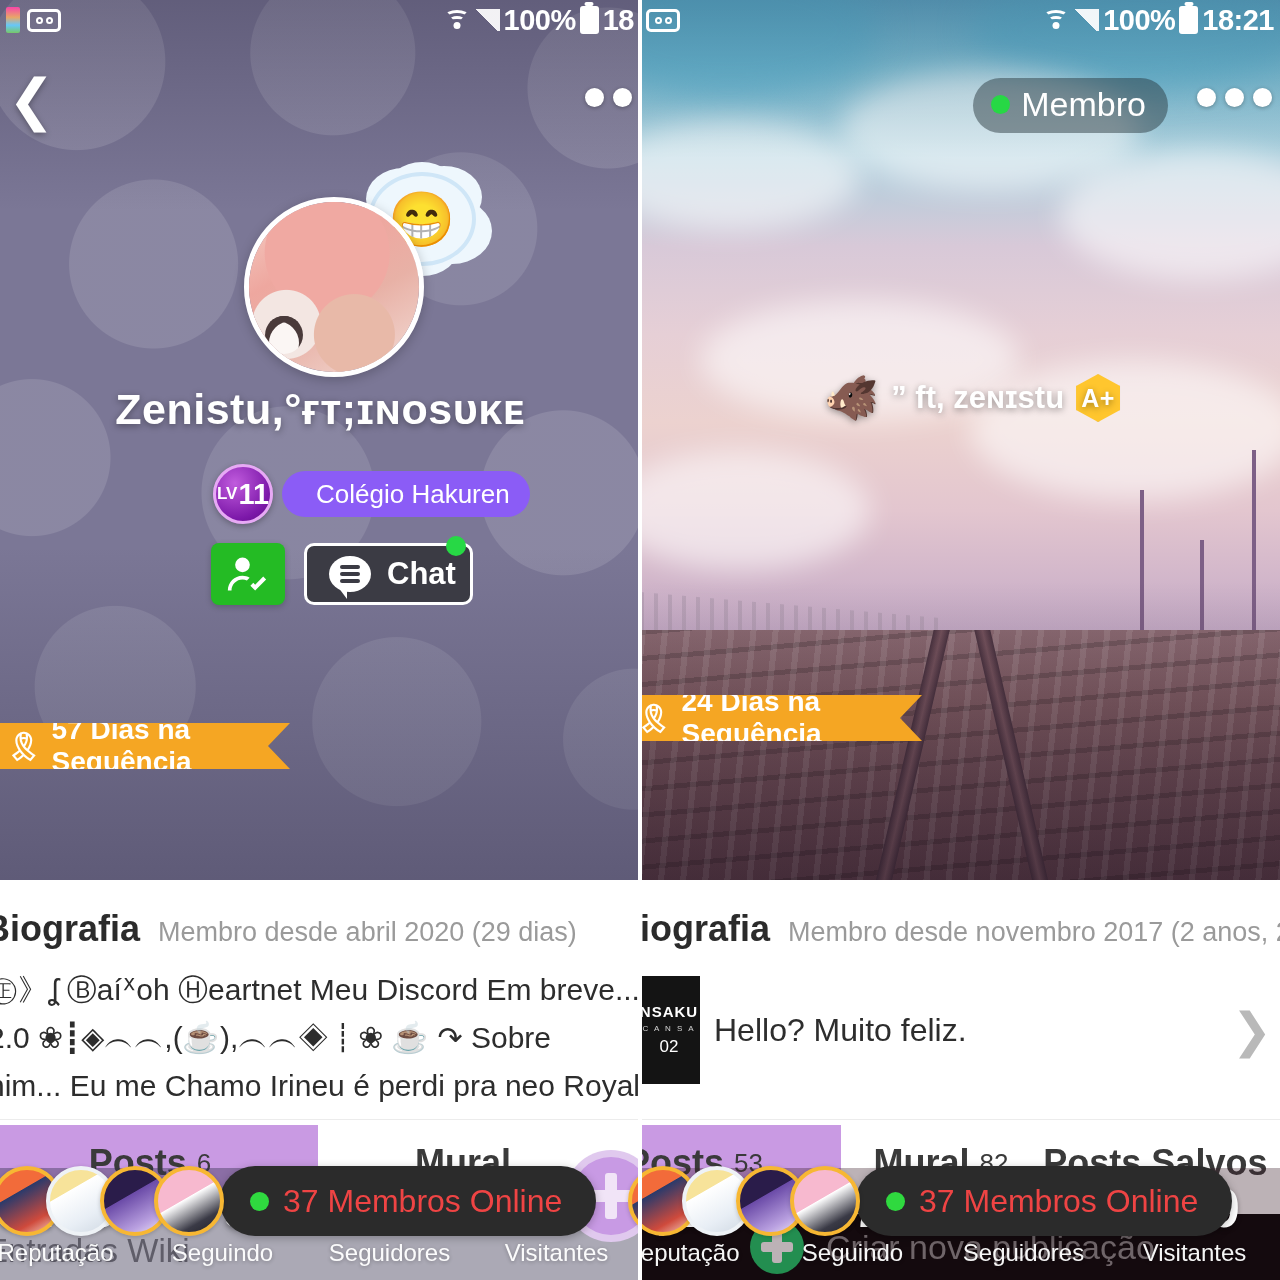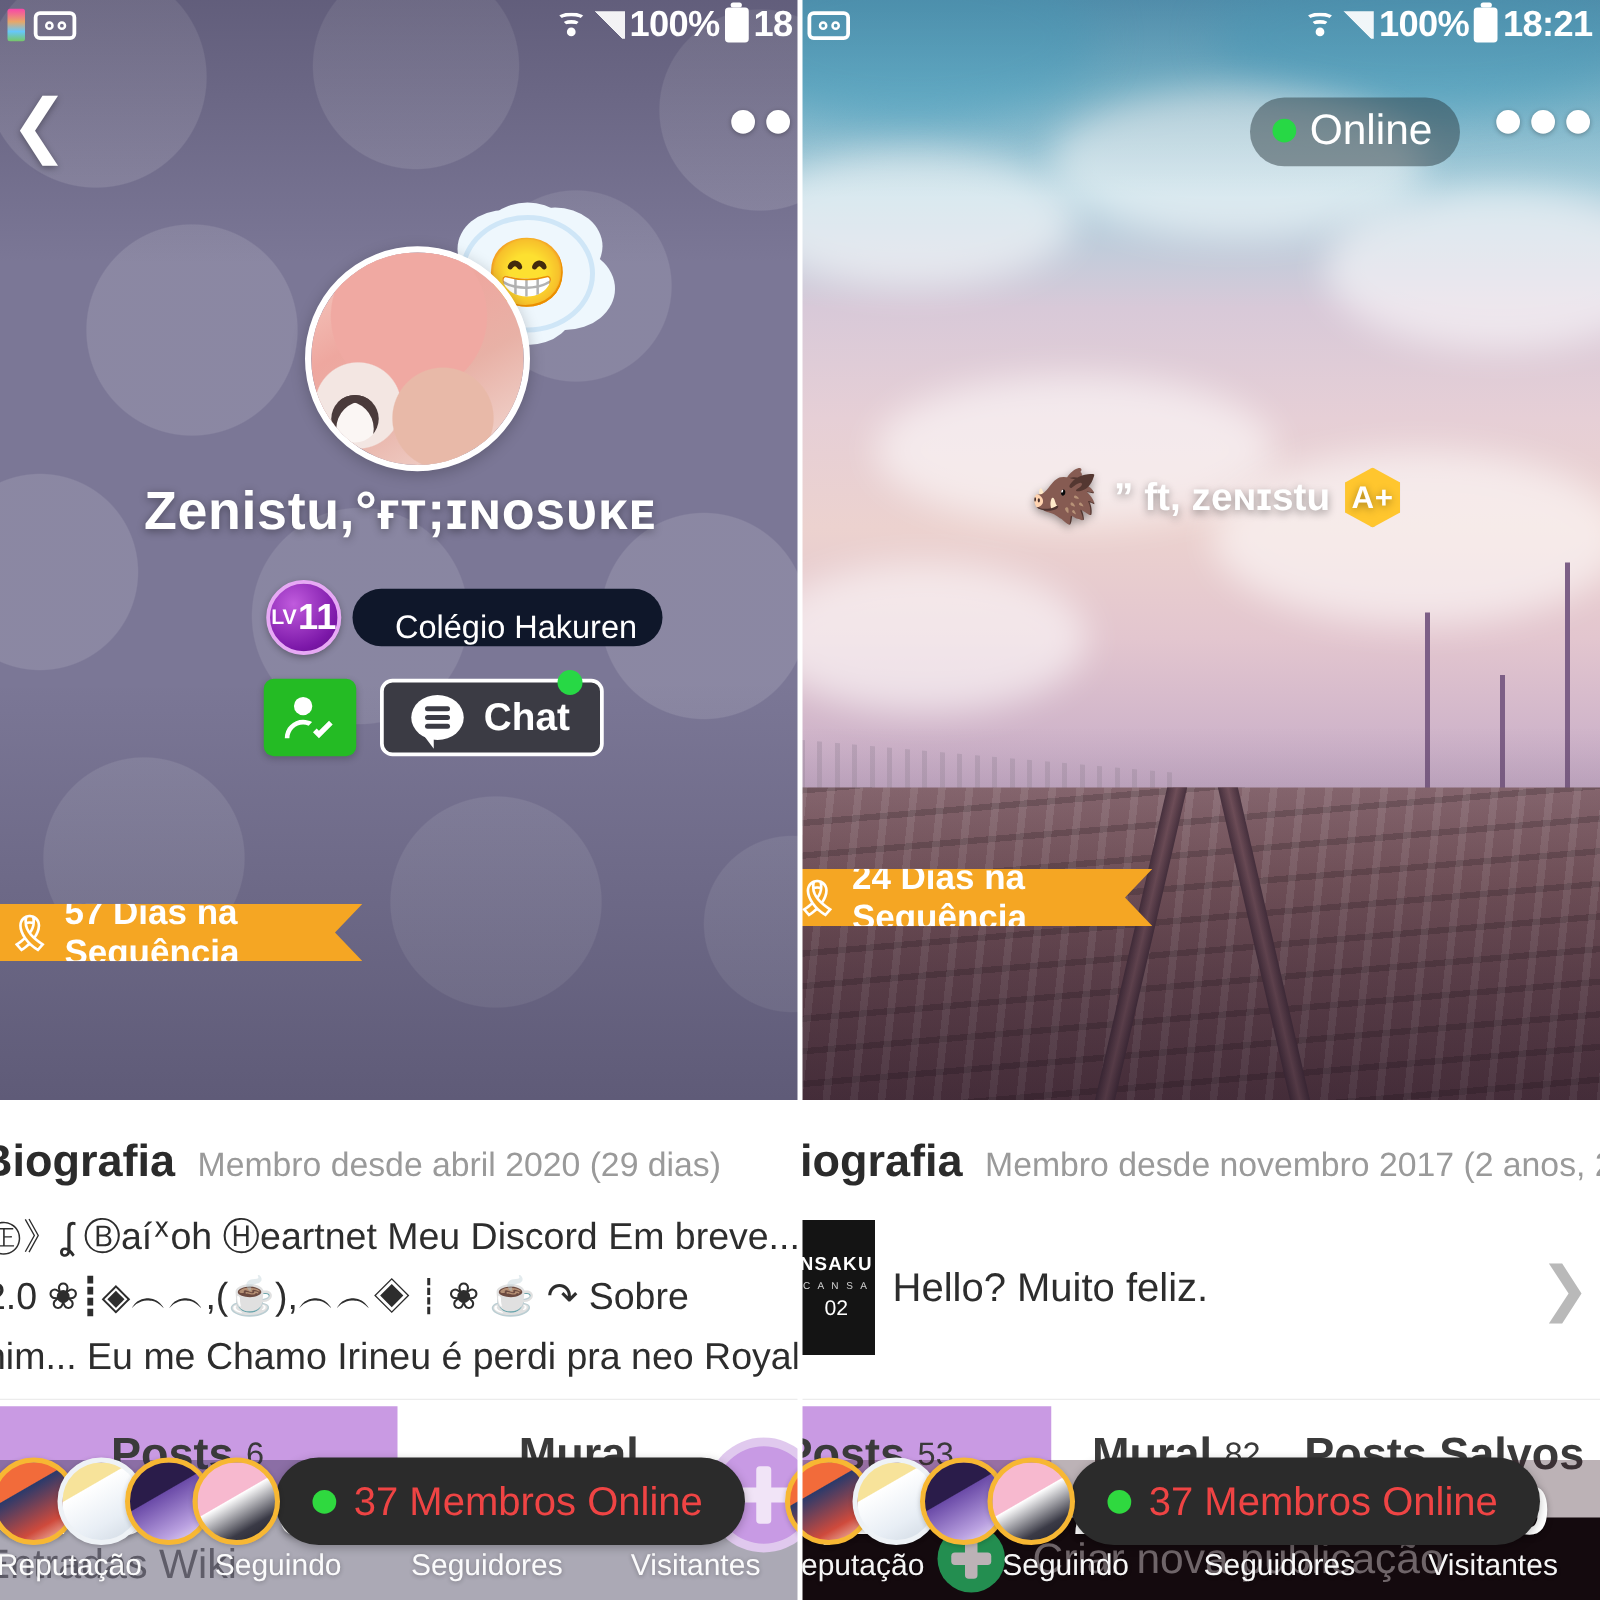--- a/index.html
+++ b/index.html
@@ -224,36 +224,36 @@
     color:#fff;font-weight:700;box-shadow:0 2px 6px rgba(0,0,0,.3);
   }
   .lvl-hex.purple{ background: radial-gradient(circle at 35% 30%, #c05bdd, #7b17a8 70%, #5c0f80); border:3px solid #e7a9f5; }
   .lvl-hex .lv{ font-size:17px; margin-right:1px; }
   .lvl-hex .num{ font-size:29px; }
   .lvl-track{
     margin-left:-14px; height:46px; border-radius:24px;
     display:flex; align-items:center; position:relative; overflow:hidden;
   }
   .lvl-track.dark{
-    width:248px; background:#0f172a; padding-left:34px;
-    color:#fff; font-size:26px;align-items:flex-end;
+    width:248px; background:#8b5cf6; padding-left:34px;
+    color:#fff; font-size:26px;
   }
   .lvl-track.dark span{ position:relative; z-index:2; }
 
   
   .btn-follow{
     position:absolute; z-index:22; left:211px; top:543px;
     width:74px;height:62px;border-radius:8px;background:#24bb24;
     display:flex;align-items:center;justify-content:center;
     box-shadow:0 2px 6px rgba(0,0,0,.2);
   }
   .btn-follow svg{ width:44px;height:44px;fill:#fff; }
   .btn-chat{
     position:absolute; z-index:22; left:304px; top:543px;
-    height:62px; padding:0 24px 0 22px; border-radius:10px;
+    height:62px; padding:0 14px 0 22px; border-radius:10px;
     background:#3b3b44; border:3px solid #fff;
     display:flex;align-items:center;gap:16px;
     color:#fff;font-size:31px;font-weight:700;
   }
   .btn-chat .bubble{
     width:42px;height:36px;background:#fff;border-radius:50%;position:relative;
     display:flex;align-items:center;justify-content:center;
   }
   .btn-chat .bubble::after{
     content:"";position:absolute;left:9px;bottom:-7px;
@@ -562,21 +562,21 @@
           </span>
         <span class="sb-sig"></span>
         <span>100%</span>
         <span class="sb-batt"></span>
         <span>18:21</span>
       </div>
     </div>
 
     <div class="online-pill">
       <span class="dot"></span>
-      <span>Online</span>
+      <span>Membro</span>
     </div>
     <div class="nav-dots">
         <i></i>
         <i></i>
         <i></i>
       </div>
 
     <div class="nickname right">
       <span class="nick-boar">🐗</span>
       <span class="small">” ft, zeɴɪstu</span>

